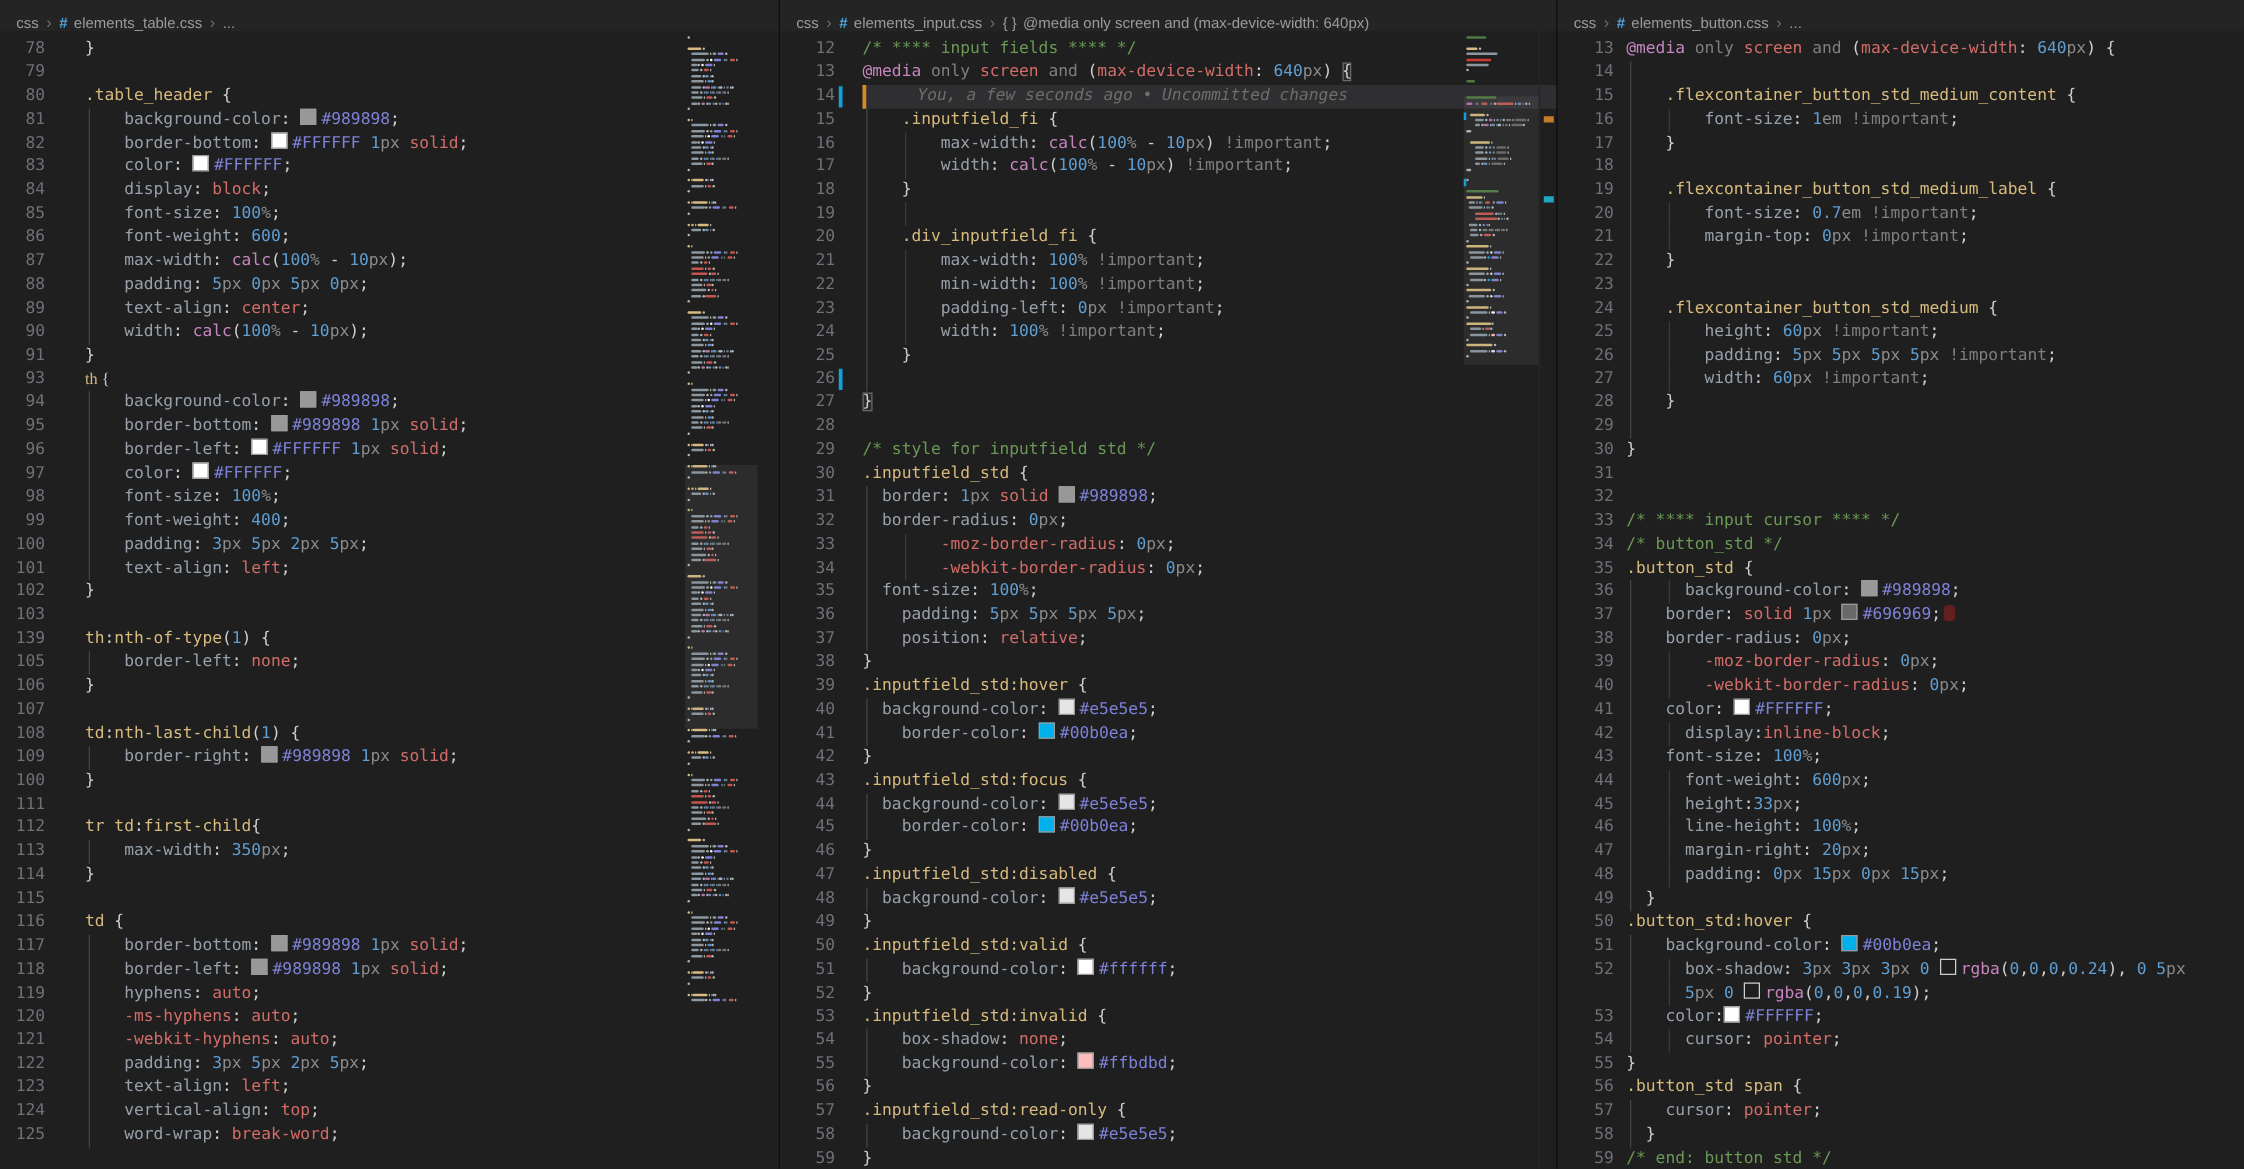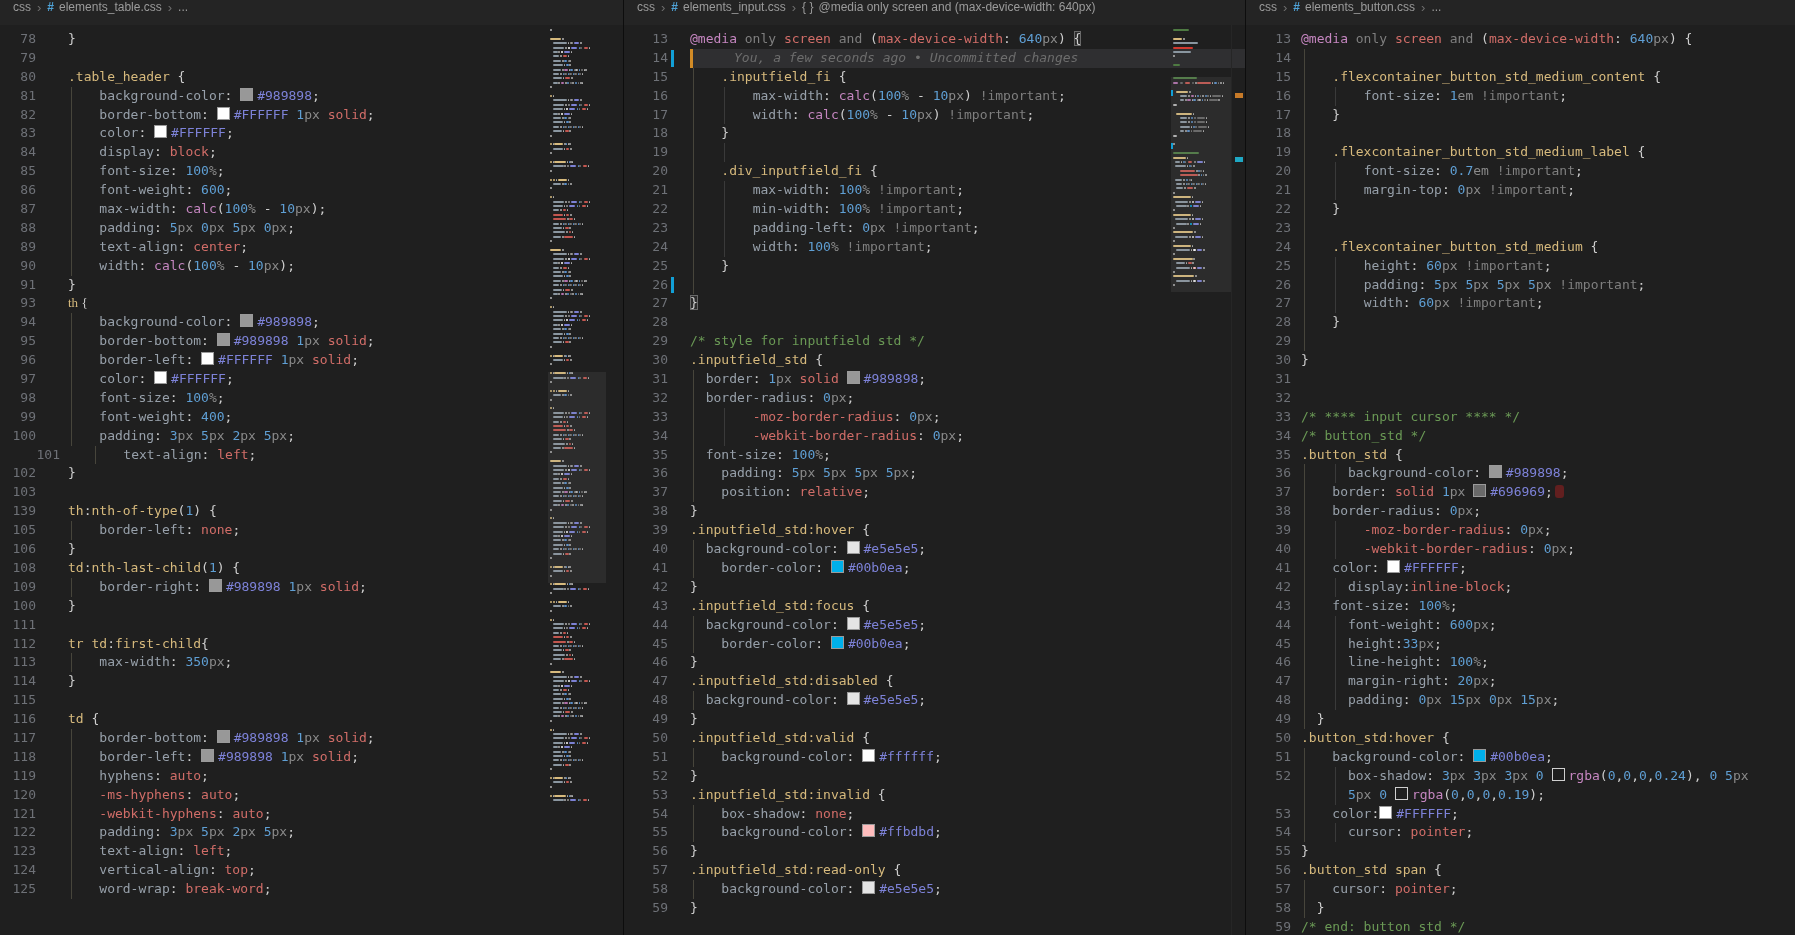--- a/index.html
+++ b/index.html
@@ -1,19 +1,19 @@
 <!DOCTYPE html>
 <html><head>
 <meta charset="utf-8">
 <style>
   html,body{margin:0;padding:0;background:#1f1f1f;overflow:hidden;}
   body{width:1795px;height:935px;position:relative;font-family:"Liberation Sans",sans-serif;}
   .group{position:absolute;top:0;bottom:0;overflow:hidden;}
   .group + .group{border-left:1px solid #0d0d0d;}
-  .crumbs{height:25px;display:flex;align-items:flex-start;padding-left:13px;background:#242424;
+  .crumbs{height:25px;display:flex;align-items:flex-end;padding-left:13px;background:#242424;
           color:#9b9b9b;font-size:12px;white-space:nowrap;overflow:hidden;}
   .crumb{cursor:pointer;}
   .crumb-sep{color:#6f6f6f;font-size:13px;margin:0 6px;}
   .ic-hash{color:#4fa3d8;font-weight:bold;margin-right:5px;}
   .ic-braces{color:#9b9b9b;margin-right:5px;}
   .bodyarea{position:absolute;left:0;right:0;top:25px;bottom:0;padding-top:5px;overflow:hidden;}
   .row{display:flex;height:18.9px;line-height:18.9px;
        font-family:"DejaVu Sans Mono",monospace;font-size:13px;white-space:pre;}
   .num{flex:none;text-align:right;color:#6e7177;user-select:none;}
   .deco{flex:none;position:relative;}
@@ -68,26 +68,27 @@
       <div class="row"><span class="num" style="width: 36px;">90</span><span class="deco" style="width: 10px;"></span><div class="code" style="padding-left: 22px;"><div class="guide" style="left: 25px; background: rgb(71, 69, 59);"></div><span class="t-d">    </span><span class="t-p">width</span><span class="t-d">: </span><span class="t-k">calc</span><span class="t-d">(</span><span class="t-n">100</span><span class="t-u">%</span><span class="t-d"> - </span><span class="t-n">10</span><span class="t-u">px</span><span class="t-d">)</span><span class="t-d">;</span></div></div>
       <div class="row"><span class="num" style="width: 36px;">91</span><span class="deco" style="width: 10px;"></span><div class="code" style="padding-left: 22px;"><span class="t-d">}</span></div></div>
       <div class="row"><span class="num" style="width: 36px;">93</span><span class="deco" style="width: 10px;"></span><div class="code" style="padding-left: 22px; font-family: Liberation Serif, serif;"><span class="t-s">th</span><span class="t-d"> {</span></div></div>
       <div class="row"><span class="num" style="width: 36px;">94</span><span class="deco" style="width: 10px;"></span><div class="code" style="padding-left: 22px;"><div class="guide" style="left: 25px; background: rgb(71, 69, 59);"></div><span class="t-d">    </span><span class="t-p">background-color</span><span class="t-d">: </span><span class="sw" style="background: rgb(152, 152, 152);"></span><span class="t-h">#989898</span><span class="t-d">;</span></div></div>
       <div class="row"><span class="num" style="width: 36px;">95</span><span class="deco" style="width: 10px;"></span><div class="code" style="padding-left: 22px;"><div class="guide" style="left: 25px; background: rgb(71, 69, 59);"></div><span class="t-d">    </span><span class="t-p">border-bottom</span><span class="t-d">: </span><span class="sw" style="background: rgb(152, 152, 152);"></span><span class="t-h">#989898</span><span class="t-d"> </span><span class="t-n">1</span><span class="t-u">px</span><span class="t-d"> </span><span class="t-v">solid</span><span class="t-d">;</span></div></div>
       <div class="row"><span class="num" style="width: 36px;">96</span><span class="deco" style="width: 10px;"></span><div class="code" style="padding-left: 22px;"><div class="guide" style="left: 25px; background: rgb(71, 69, 59);"></div><span class="t-d">    </span><span class="t-p">border-left</span><span class="t-d">: </span><span class="sw" style="background: rgb(255, 255, 255);"></span><span class="t-h">#FFFFFF</span><span class="t-d"> </span><span class="t-n">1</span><span class="t-u">px</span><span class="t-d"> </span><span class="t-v">solid</span><span class="t-d">;</span></div></div>
       <div class="row"><span class="num" style="width: 36px;">97</span><span class="deco" style="width: 10px;"></span><div class="code" style="padding-left: 22px;"><div class="guide" style="left: 25px; background: rgb(71, 69, 59);"></div><span class="t-d">    </span><span class="t-p">color</span><span class="t-d">: </span><span class="sw" style="background: rgb(255, 255, 255);"></span><span class="t-h">#FFFFFF</span><span class="t-d">;</span></div></div>
       <div class="row"><span class="num" style="width: 36px;">98</span><span class="deco" style="width: 10px;"></span><div class="code" style="padding-left: 22px;"><div class="guide" style="left: 25px; background: rgb(71, 69, 59);"></div><span class="t-d">    </span><span class="t-p">font-size</span><span class="t-d">: </span><span class="t-n">100</span><span class="t-u">%</span><span class="t-d">;</span></div></div>
       <div class="row"><span class="num" style="width: 36px;">99</span><span class="deco" style="width: 10px;"></span><div class="code" style="padding-left: 22px;"><div class="guide" style="left: 25px; background: rgb(71, 69, 59);"></div><span class="t-d">    </span><span class="t-p">font-weight</span><span class="t-d">: </span><span class="t-n">400</span><span class="t-d">;</span></div></div>
       <div class="row"><span class="num" style="width: 36px;">100</span><span class="deco" style="width: 10px;"></span><div class="code" style="padding-left: 22px;"><div class="guide" style="left: 25px; background: rgb(71, 69, 59);"></div><span class="t-d">    </span><span class="t-p">padding</span><span class="t-d">: </span><span class="t-n">3</span><span class="t-u">px </span><span class="t-n">5</span><span class="t-u">px </span><span class="t-n">2</span><span class="t-u">px </span><span class="t-n">5</span><span class="t-u">px</span><span class="t-d">;</span></div></div>
-      <div class="row"><span class="num" style="width: 36px; padding-left: 24px;">101</span><span class="deco" style="width: 10px;"></span><div class="code" style="padding-left: 22px;"><div class="guide" style="left: 25px; background: rgb(71, 69, 59);"></div><span class="t-d">    </span><span class="t-p">text-align</span><span class="t-d">: </span><span class="t-v">left</span><span class="t-d">;</span></div></div>
+      <div class="row"><span class="num" style="width: 36px;">101</span><span class="deco" style="width: 10px;"></span><div class="code" style="padding-left: 22px;"><div class="guide" style="left: 25px; background: rgb(71, 69, 59);"></div><span class="t-d">    </span><span class="t-p">text-align</span><span class="t-d">: </span><span class="t-v">left</span><span class="t-d">;</span></div></div>
       <div class="row"><span class="num" style="width: 36px;">102</span><span class="deco" style="width: 10px;"></span><div class="code" style="padding-left: 22px;"><span class="t-d">}</span></div></div>
       <div class="row"><span class="num" style="width: 36px;">103</span><span class="deco" style="width: 10px;"></span><div class="code" style="padding-left: 22px;"></div></div>
       <div class="row"><span class="num" style="width: 36px;">139</span><span class="deco" style="width: 10px;"></span><div class="code" style="padding-left: 22px;"><span class="t-s">th</span><span class="t-d">:</span><span class="t-s">nth-of-type</span><span class="t-d">(</span><span class="t-n">1</span><span class="t-d">)</span><span class="t-d"> {</span></div></div>
       <div class="row"><span class="num" style="width: 36px;">105</span><span class="deco" style="width: 10px;"></span><div class="code" style="padding-left: 22px;"><div class="guide" style="left: 25px; background: rgb(71, 69, 59);"></div><span class="t-d">    </span><span class="t-p">border-left</span><span class="t-d">: </span><span class="t-v">none</span><span class="t-d">;</span></div></div>
       <div class="row"><span class="num" style="width: 36px;">106</span><span class="deco" style="width: 10px;"></span><div class="code" style="padding-left: 22px;"><span class="t-d">}</span></div></div>
+      <div class="row"><span class="num" style="width: 36px;">107</span><span class="deco" style="width: 10px;"></span><div class="code" style="padding-left: 22px;"></div></div>
       <div class="row"><span class="num" style="width: 36px;">108</span><span class="deco" style="width: 10px;"></span><div class="code" style="padding-left: 22px;"><span class="t-s">td</span><span class="t-d">:</span><span class="t-s">nth-last-child</span><span class="t-d">(</span><span class="t-n">1</span><span class="t-d">)</span><span class="t-d"> {</span></div></div>
       <div class="row"><span class="num" style="width: 36px;">109</span><span class="deco" style="width: 10px;"></span><div class="code" style="padding-left: 22px;"><div class="guide" style="left: 25px; background: rgb(71, 69, 59);"></div><span class="t-d">    </span><span class="t-p">border-right</span><span class="t-d">: </span><span class="sw" style="background: rgb(152, 152, 152);"></span><span class="t-h">#989898</span><span class="t-d"> </span><span class="t-n">1</span><span class="t-u">px</span><span class="t-d"> </span><span class="t-v">solid</span><span class="t-d">;</span></div></div>
       <div class="row"><span class="num" style="width: 36px;">100</span><span class="deco" style="width: 10px;"></span><div class="code" style="padding-left: 22px;"><span class="t-d">}</span></div></div>
       <div class="row"><span class="num" style="width: 36px;">111</span><span class="deco" style="width: 10px;"></span><div class="code" style="padding-left: 22px;"></div></div>
       <div class="row"><span class="num" style="width: 36px;">112</span><span class="deco" style="width: 10px;"></span><div class="code" style="padding-left: 22px;"><span class="t-s">tr</span><span class="t-d"> </span><span class="t-s">td</span><span class="t-d">:</span><span class="t-s">first-child</span><span class="t-d">{</span></div></div>
       <div class="row"><span class="num" style="width: 36px;">113</span><span class="deco" style="width: 10px;"></span><div class="code" style="padding-left: 22px;"><div class="guide" style="left: 25px; background: rgb(71, 69, 59);"></div><span class="t-d">    </span><span class="t-p">max-width</span><span class="t-d">: </span><span class="t-n">350</span><span class="t-u">px</span><span class="t-d">;</span></div></div>
       <div class="row"><span class="num" style="width: 36px;">114</span><span class="deco" style="width: 10px;"></span><div class="code" style="padding-left: 22px;"><span class="t-d">}</span></div></div>
       <div class="row"><span class="num" style="width: 36px;">115</span><span class="deco" style="width: 10px;"></span><div class="code" style="padding-left: 22px;"></div></div>
       <div class="row"><span class="num" style="width: 36px;">116</span><span class="deco" style="width: 10px;"></span><div class="code" style="padding-left: 22px;"><span class="t-s">td</span><span class="t-d"> {</span></div></div>
       <div class="row"><span class="num" style="width: 36px;">117</span><span class="deco" style="width: 10px;"></span><div class="code" style="padding-left: 22px;"><div class="guide" style="left: 25px; background: rgb(71, 69, 59);"></div><span class="t-d">    </span><span class="t-p">border-bottom</span><span class="t-d">: </span><span class="sw" style="background: rgb(152, 152, 152);"></span><span class="t-h">#989898</span><span class="t-d"> </span><span class="t-n">1</span><span class="t-u">px</span><span class="t-d"> </span><span class="t-v">solid</span><span class="t-d">;</span></div></div>
@@ -911,20 +912,21 @@
   <div class="crumbs">
       <span class="crumb">css</span>
       <span class="crumb-sep">›</span>
       <span class="ic-hash">#</span>
       <span class="crumb">elements_input.css</span>
       <span class="crumb-sep">›</span>
       <span class="ic-braces">{ }</span>
       <span class="crumb">@media only screen and (max-device-width: 640px)</span>
     </div>
   <div class="bodyarea">
+      <div class="row"><span class="num" style="width: 44px;">12</span><span class="deco" style="width: 22px;"></span><div class="code" style="padding-left: 0px;"><span class="t-c">/* **** input fields **** */</span></div></div>
       <div class="row"><span class="num" style="width: 44px;">13</span><span class="deco" style="width: 22px;"></span><div class="code" style="padding-left: 0px;"><span class="t-k">@media</span><span class="t-d"> </span><span class="t-g">only</span><span class="t-d"> </span><span class="t-v">screen</span><span class="t-d"> </span><span class="t-g">and</span><span class="t-d"> (</span><span class="t-v">max-device-width</span><span class="t-d">: </span><span class="t-n">640</span><span class="t-u">px</span><span class="t-d">) </span><span class="t-d boxed">{</span></div></div>
       <div class="row"><span class="num" style="width: 44px;">14</span><span class="deco" style="width: 22px;"><span class="modbar"></span></span><div class="code hl" style="padding-left: 0px;"><div class="hot"></div><span class="ann">You, a few seconds ago • Uncommitted changes</span></div></div>
       <div class="row"><span class="num" style="width: 44px;">15</span><span class="deco" style="width: 22px;"></span><div class="code" style="padding-left: 0px;"><div class="guide" style="left: 3px; background: rgb(71, 69, 59);"></div><span class="t-d">    </span><span class="t-s">.inputfield_fi</span><span class="t-d"> {</span></div></div>
       <div class="row"><span class="num" style="width: 44px;">16</span><span class="deco" style="width: 22px;"></span><div class="code" style="padding-left: 0px;"><div class="guide" style="left: 3px; background: rgb(71, 69, 59);"></div><div class="guide" style="left: 34.28px; background: rgb(58, 58, 58);"></div><span class="t-d">        </span><span class="t-p">max-width</span><span class="t-d">: </span><span class="t-k">calc</span><span class="t-d">(</span><span class="t-n">100</span><span class="t-u">%</span><span class="t-d"> - </span><span class="t-n">10</span><span class="t-u">px</span><span class="t-d">)</span><span class="t-d"> </span><span class="t-g">!important</span><span class="t-d">;</span></div></div>
       <div class="row"><span class="num" style="width: 44px;">17</span><span class="deco" style="width: 22px;"></span><div class="code" style="padding-left: 0px;"><div class="guide" style="left: 3px; background: rgb(71, 69, 59);"></div><div class="guide" style="left: 34.28px; background: rgb(58, 58, 58);"></div><span class="t-d">        </span><span class="t-p">width</span><span class="t-d">: </span><span class="t-k">calc</span><span class="t-d">(</span><span class="t-n">100</span><span class="t-u">%</span><span class="t-d"> - </span><span class="t-n">10</span><span class="t-u">px</span><span class="t-d">)</span><span class="t-d"> </span><span class="t-g">!important</span><span class="t-d">;</span></div></div>
       <div class="row"><span class="num" style="width: 44px;">18</span><span class="deco" style="width: 22px;"></span><div class="code" style="padding-left: 0px;"><div class="guide" style="left: 3px; background: rgb(71, 69, 59);"></div><span class="t-d">    }</span></div></div>
       <div class="row"><span class="num" style="width: 44px;">19</span><span class="deco" style="width: 22px;"></span><div class="code" style="padding-left: 0px;"><div class="guide" style="left: 3px; background: rgb(71, 69, 59);"></div><div class="guide" style="left: 34.28px; background: rgb(58, 58, 58);"></div></div></div>
       <div class="row"><span class="num" style="width: 44px;">20</span><span class="deco" style="width: 22px;"></span><div class="code" style="padding-left: 0px;"><div class="guide" style="left: 3px; background: rgb(71, 69, 59);"></div><span class="t-d">    </span><span class="t-s">.div_inputfield_fi</span><span class="t-d"> {</span></div></div>
       <div class="row"><span class="num" style="width: 44px;">21</span><span class="deco" style="width: 22px;"></span><div class="code" style="padding-left: 0px;"><div class="guide" style="left: 3px; background: rgb(71, 69, 59);"></div><div class="guide" style="left: 34.28px; background: rgb(58, 58, 58);"></div><span class="t-d">        </span><span class="t-p">max-width</span><span class="t-d">: </span><span class="t-n">100</span><span class="t-u">%</span><span class="t-d"> </span><span class="t-g">!important</span><span class="t-d">;</span></div></div>
       <div class="row"><span class="num" style="width: 44px;">22</span><span class="deco" style="width: 22px;"></span><div class="code" style="padding-left: 0px;"><div class="guide" style="left: 3px; background: rgb(71, 69, 59);"></div><div class="guide" style="left: 34.28px; background: rgb(58, 58, 58);"></div><span class="t-d">        </span><span class="t-p">min-width</span><span class="t-d">: </span><span class="t-n">100</span><span class="t-u">%</span><span class="t-d"> </span><span class="t-g">!important</span><span class="t-d">;</span></div></div>

